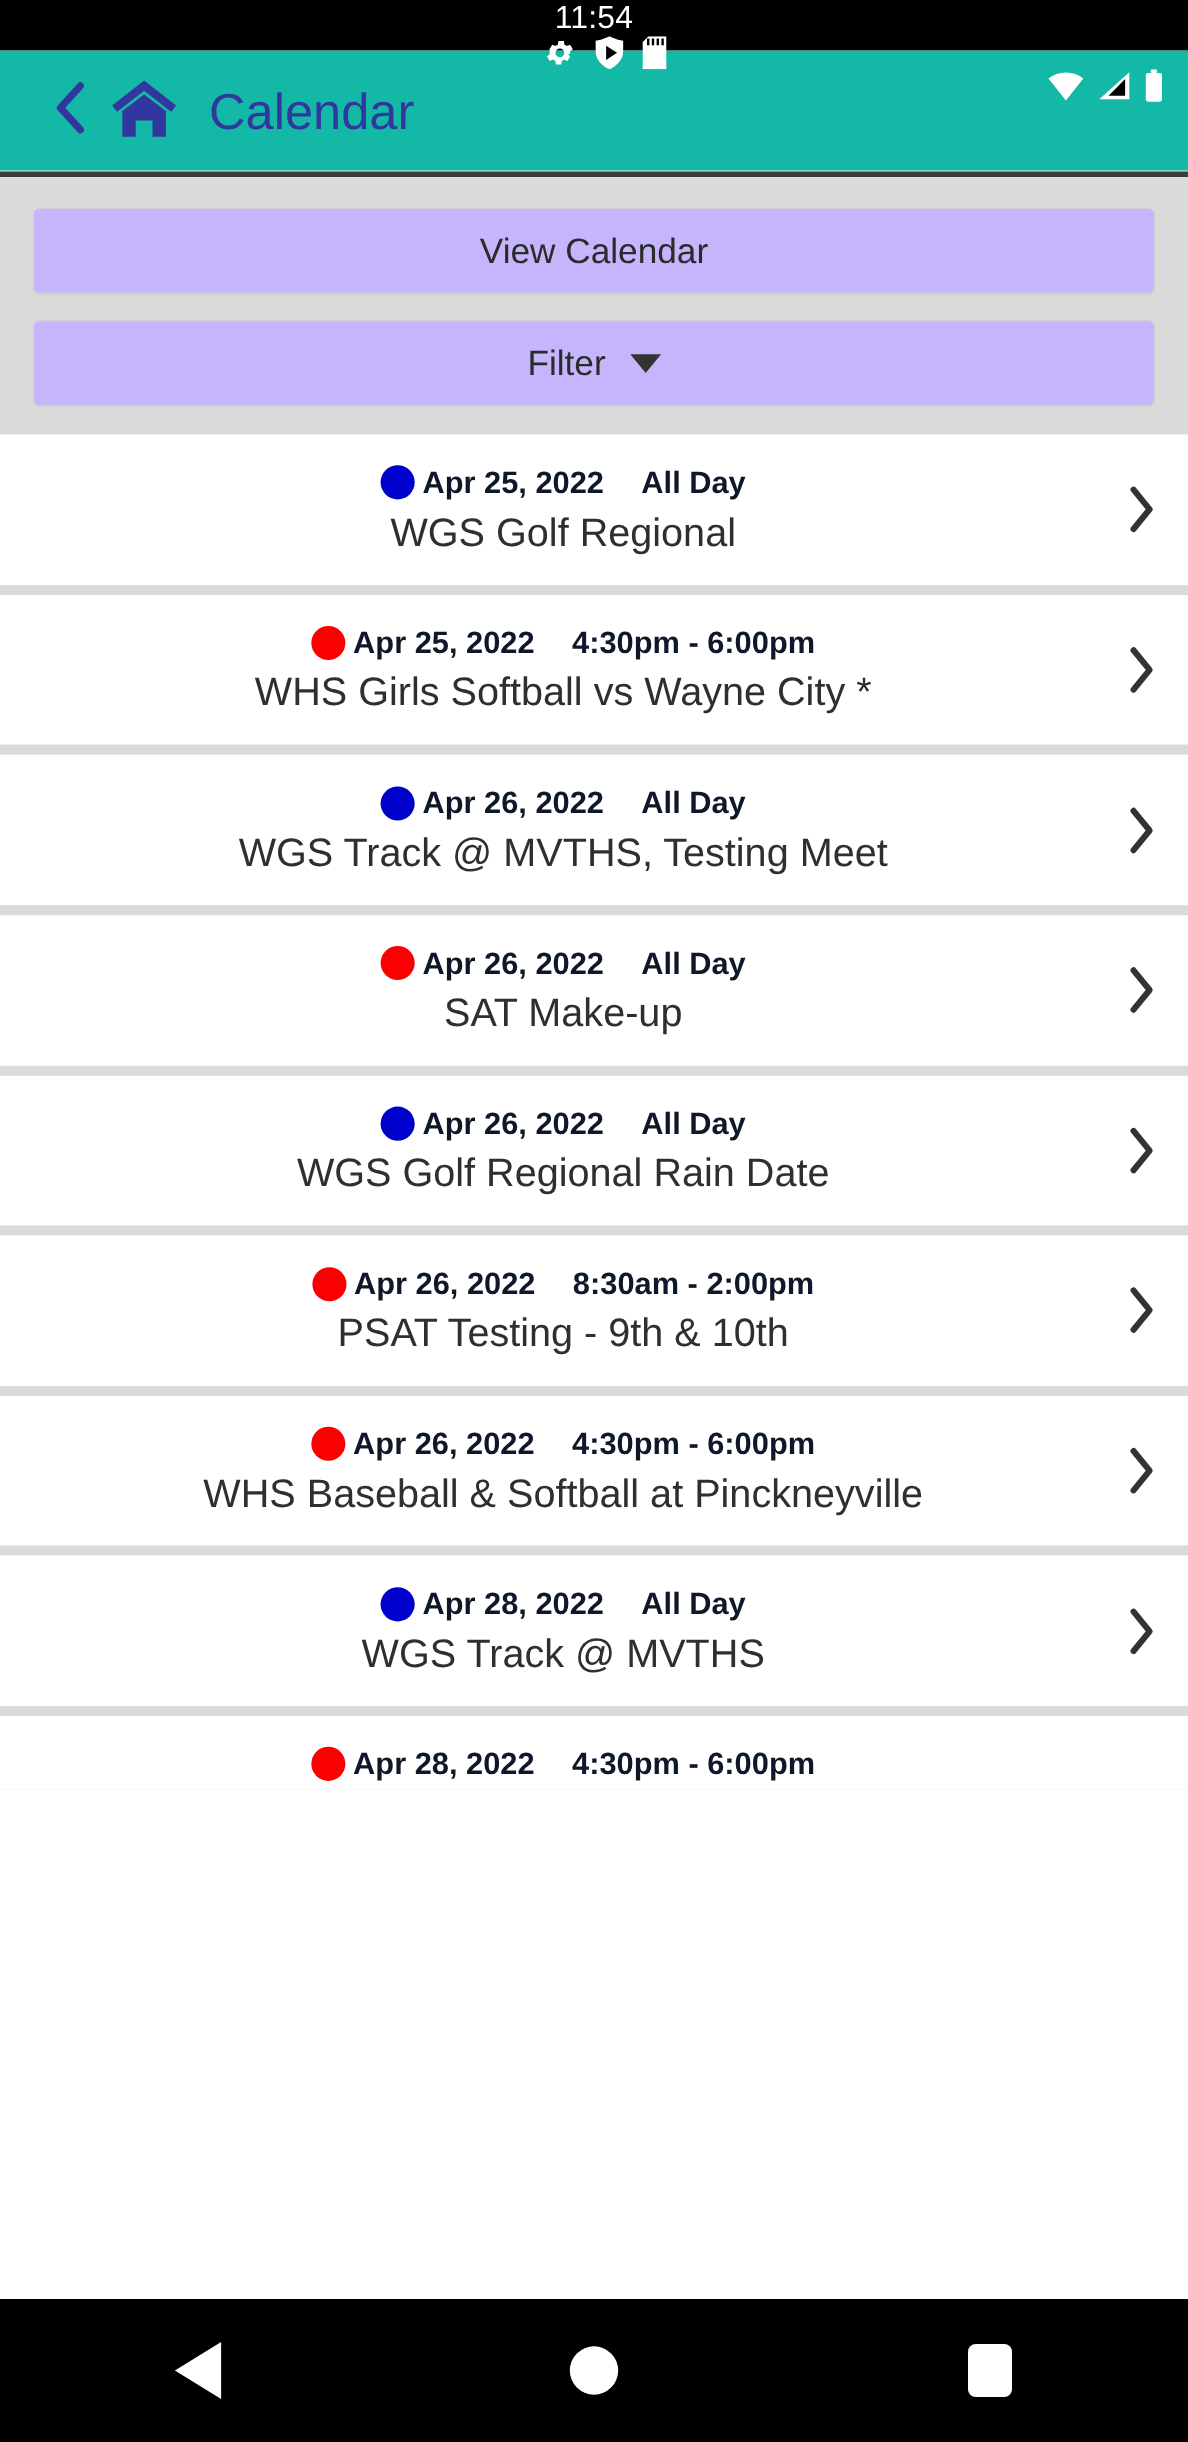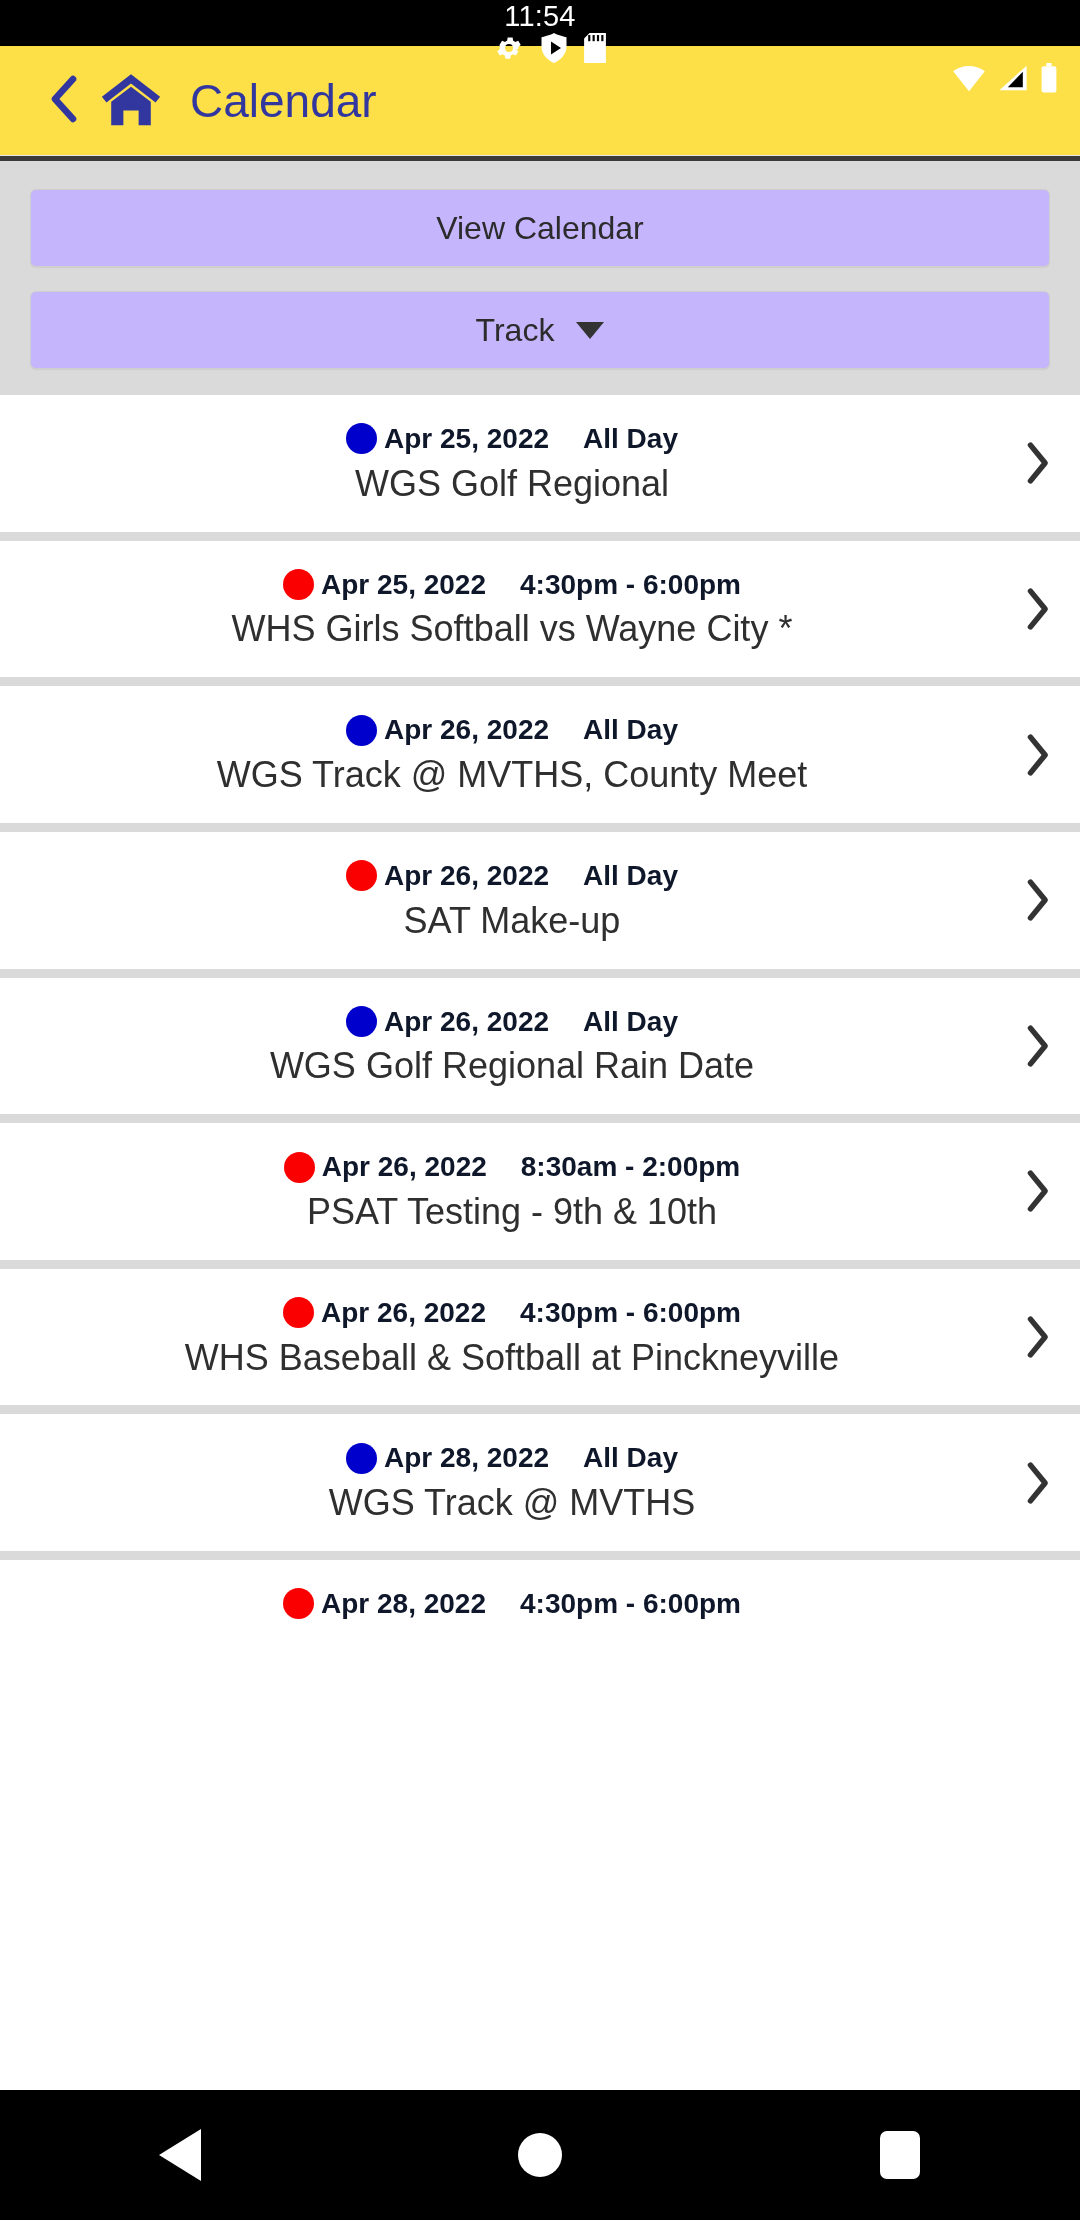--- a/index.html
+++ b/index.html
@@ -17,21 +17,21 @@
     padding:0 22px;
     flex-direction:column;
   }
   .sb-time{ font-size:29px; letter-spacing:.2px; font-family:"Liberation Sans",sans-serif;}
   .sb-left-icons{ display:flex; align-items:center; gap:16px; margin-left:20px;}
   .sb-right{ margin-left:auto; display:flex; align-items:center; gap:12px;}
   .sb-icon svg{ display:block; }
 
   
   .app-header{
-    height:110px; background:#fde047;
+    height:110px; background:#14b8a6;
     display:flex; align-items:center;
     padding-left:42px;
     border-bottom:1px solid #e6e6e6;
   }
   .hdr-back{ margin-right:14px; display:flex; align-items:center; }
   .hdr-home{ margin-right:28px; display:flex; align-items:center; }
   .hdr-title{
     font-size:46px; color:#3237A0; font-weight:400;
     letter-spacing:0px;
   }
@@ -191,21 +191,21 @@
     <span class="hdr-title">Calendar</span>
   </div>
 
   <div class="header-rule"></div>
 
   <div class="toolbar">
     <div class="tb-btn">
       <span>View Calendar</span>
     </div>
     <div class="tb-btn">
-      <span class="tb-filter-label">Track</span>
+      <span class="tb-filter-label">Filter</span>
       <span class="caret"></span>
     </div>
   </div>
 
   <div class="event-list">
 
     <div class="event-row">
       <div class="ev-inner">
         <div class="ev-line1">
           <span class="ev-dot blue"></span>
@@ -237,21 +237,21 @@
       </span>
     </div>
 
     <div class="event-row">
       <div class="ev-inner">
         <div class="ev-line1">
           <span class="ev-dot blue"></span>
           <span class="ev-date">Apr 26, 2022</span>
           <span class="ev-time">All Day</span>
         </div>
-        <div class="ev-line2">WGS Track @ MVTHS, County Meet</div>
+        <div class="ev-line2">WGS Track @ MVTHS, Testing Meet</div>
       </div>
       <span class="ev-chevron">
         <svg width="30" height="52" viewBox="0 0 18 32" fill="none" stroke="#333" stroke-width="3.4" stroke-linecap="round" stroke-linejoin="round">
             <polyline points="5,5 14,16 5,27"></polyline>
           </svg>
       </span>
     </div>
 
     <div class="event-row">
       <div class="ev-inner">

